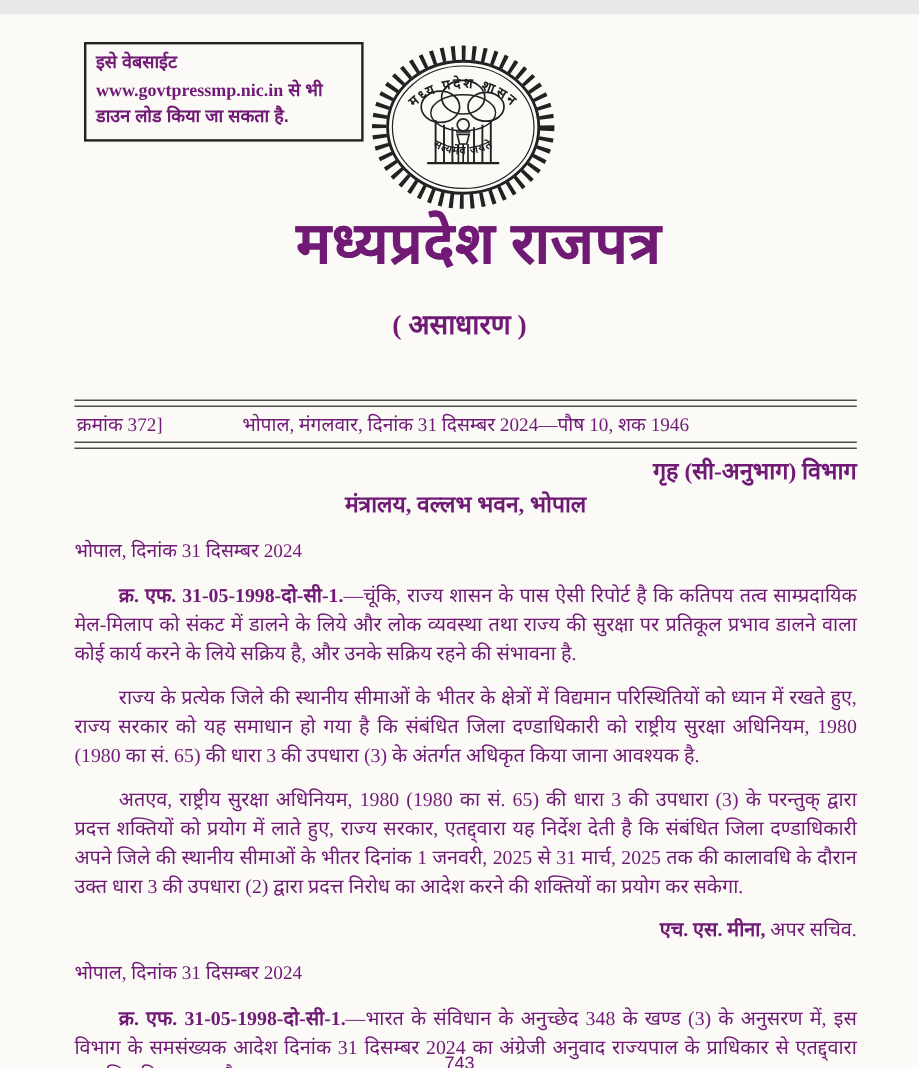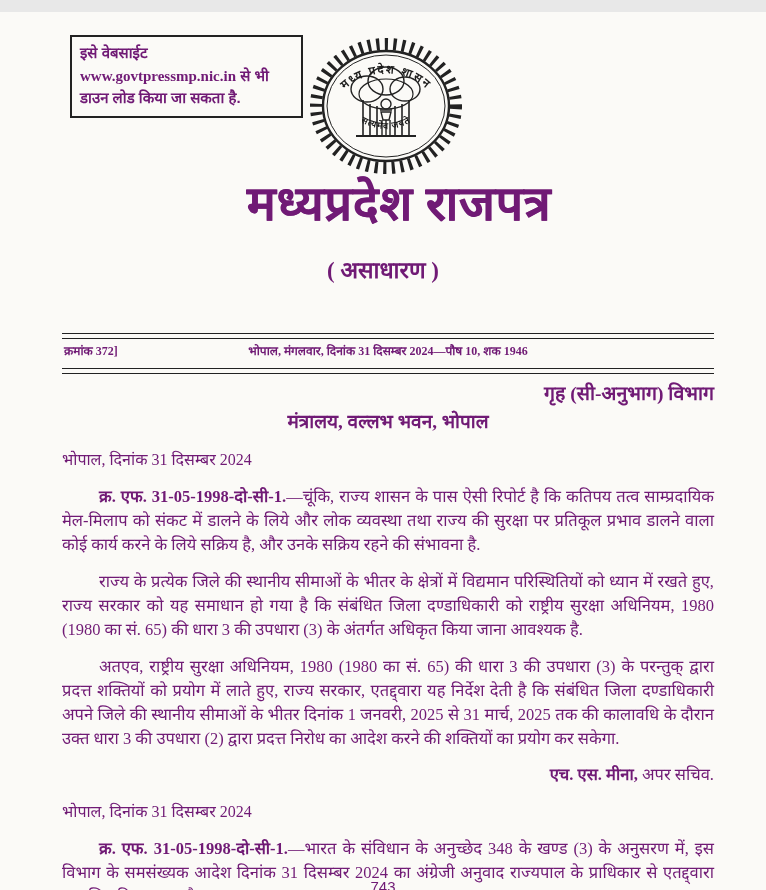--- a/index.html
+++ b/index.html
@@ -43,21 +43,21 @@
     text-align:center;font-size:26px;font-weight:700;
   }
   .double-rule{
     position:absolute;left:62px;width:652px;height:4px;
     border-top:1.6px solid #222;border-bottom:1.6px solid #222;
   }
   .rule-top{top:321px;}
   .rule-bottom{top:356px;}
   .issue-band{
     position:absolute;left:62px;top:330px;width:652px;height:24px;
-    font-size:12px;font-weight:700;
+    font-size:16px;font-weight:400;
   }
   .issue-band .issue-no{position:absolute;left:2px;top:0;}
   .issue-band .band-date{position:absolute;left:0;width:100%;text-align:center;}
   
   .body-area{
     position:absolute;left:62px;top:366px;width:652px;
     font-size:16.5px;line-height:24px;
   }
   .dept-line1{text-align:right;font-weight:700;font-size:19.5px;line-height:28px;margin:2px 0 0 0;}
   .dept-line2{text-align:center;font-weight:700;font-size:19px;line-height:27px;margin:0;}

